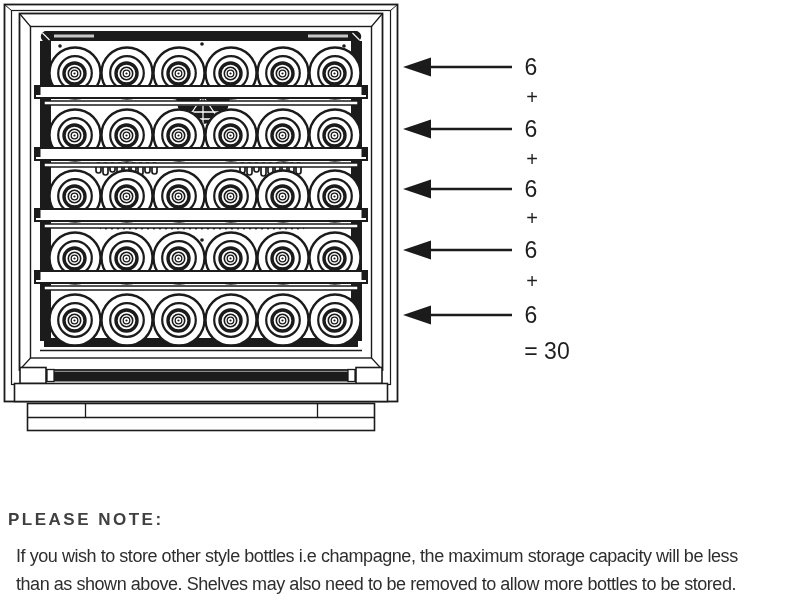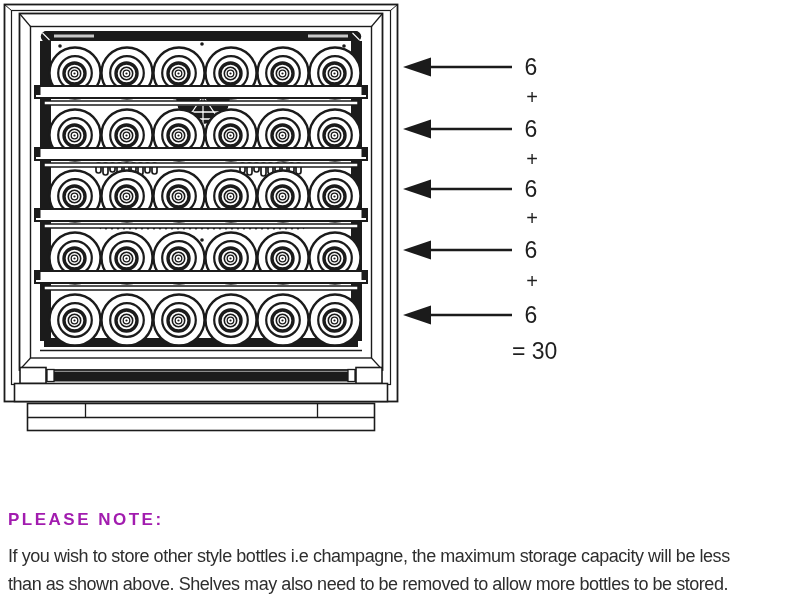--- a/index.html
+++ b/index.html
@@ -1,26 +1,26 @@
 <!DOCTYPE html>
 <html><head>
 <meta charset="utf-8">
 <style>
   html,body{margin:0;padding:0;background:#fff;}
   #page{position:relative;width:800px;height:610px;background:#fff;overflow:hidden;
         font-family:"Liberation Sans",sans-serif;color:#2b2b2b;}
   #diagram-svg{position:absolute;left:0;top:0;}
-  .lbl{position:absolute;color:#1f1f1f;font-family:"Liberation Sans",sans-serif;}
+  .lbl{position:absolute;color:#1f1f1f;font-family:"Liberation Sans",sans-serif;text-align:center;}
   .six{left:516px;width:30px;height:28px;line-height:28px;text-align:center;font-size:23px;}
   .plus{left:520px;width:24px;height:26px;line-height:26px;text-align:center;font-size:20px;}
   .total{left:512px;top:337px;width:70px;height:28px;line-height:28px;font-size:23px;}
   .caption{position:absolute;left:8px;top:474px;font-size:18px;letter-spacing:-0.2px;color:#333;}
   .note-heading{position:absolute;left:8px;top:510px;font-size:17px;font-weight:bold;
-                letter-spacing:2.5px;color:#a21caf;}
-  .note-body{position:absolute;left:8px;top:542px;font-size:18px;line-height:28px;
+                letter-spacing:2.5px;color:#404040;}
+  .note-body{position:absolute;left:16px;top:542px;font-size:18px;line-height:28px;
              letter-spacing:-0.45px;color:#2e2e2e;white-space:nowrap;}
 </style>
 </head>
 <body>
 
 <div id="page">
 
   <svg id="diagram-svg" width="540" height="460" viewBox="0 0 540 460">
 
     <defs>

